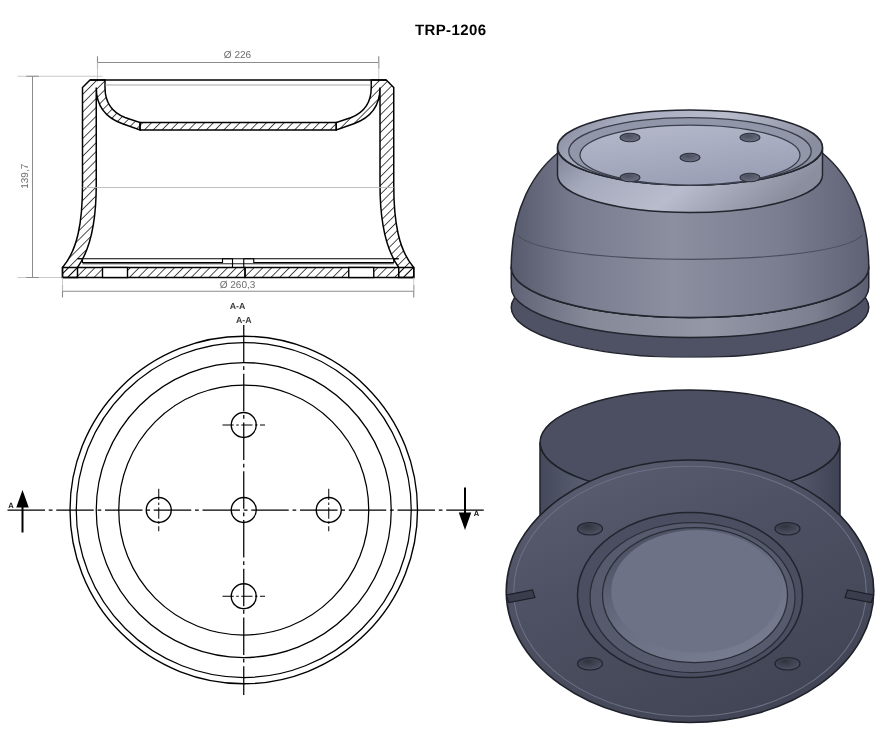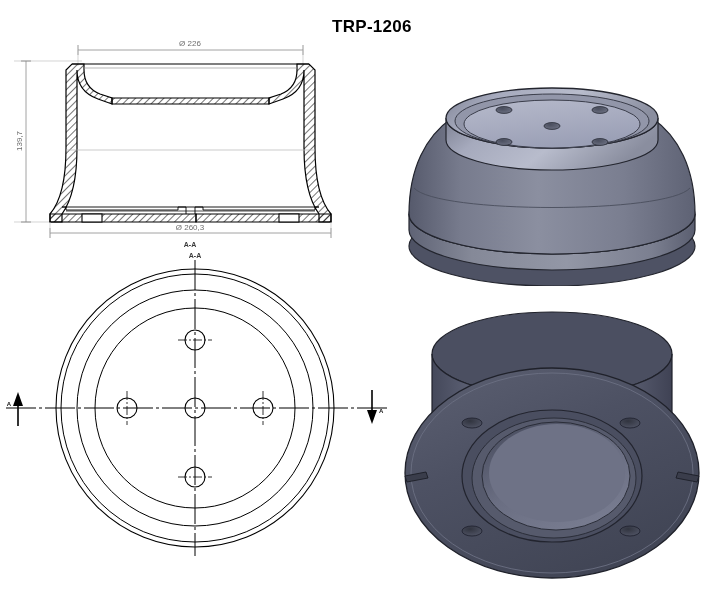--- a/index.html
+++ b/index.html
@@ -18,21 +18,21 @@
   #sheet {
     position: absolute;
     left: 0; top: 0;
     width: 716px;
     height: 593px;
   }
   .part-title {
     position: absolute;
     left: 332px;
     top: 17px;
-    font-size: 17px;
+    font-size: 12px;
     font-weight: bold;
     letter-spacing: 0.3px;
     color: #000000;
     white-space: nowrap;
   }
   svg { display: block; }
   .dim-txt {
     font-family: "Liberation Sans", sans-serif;
     font-size: 8px;
     fill: #6d6d6d;

